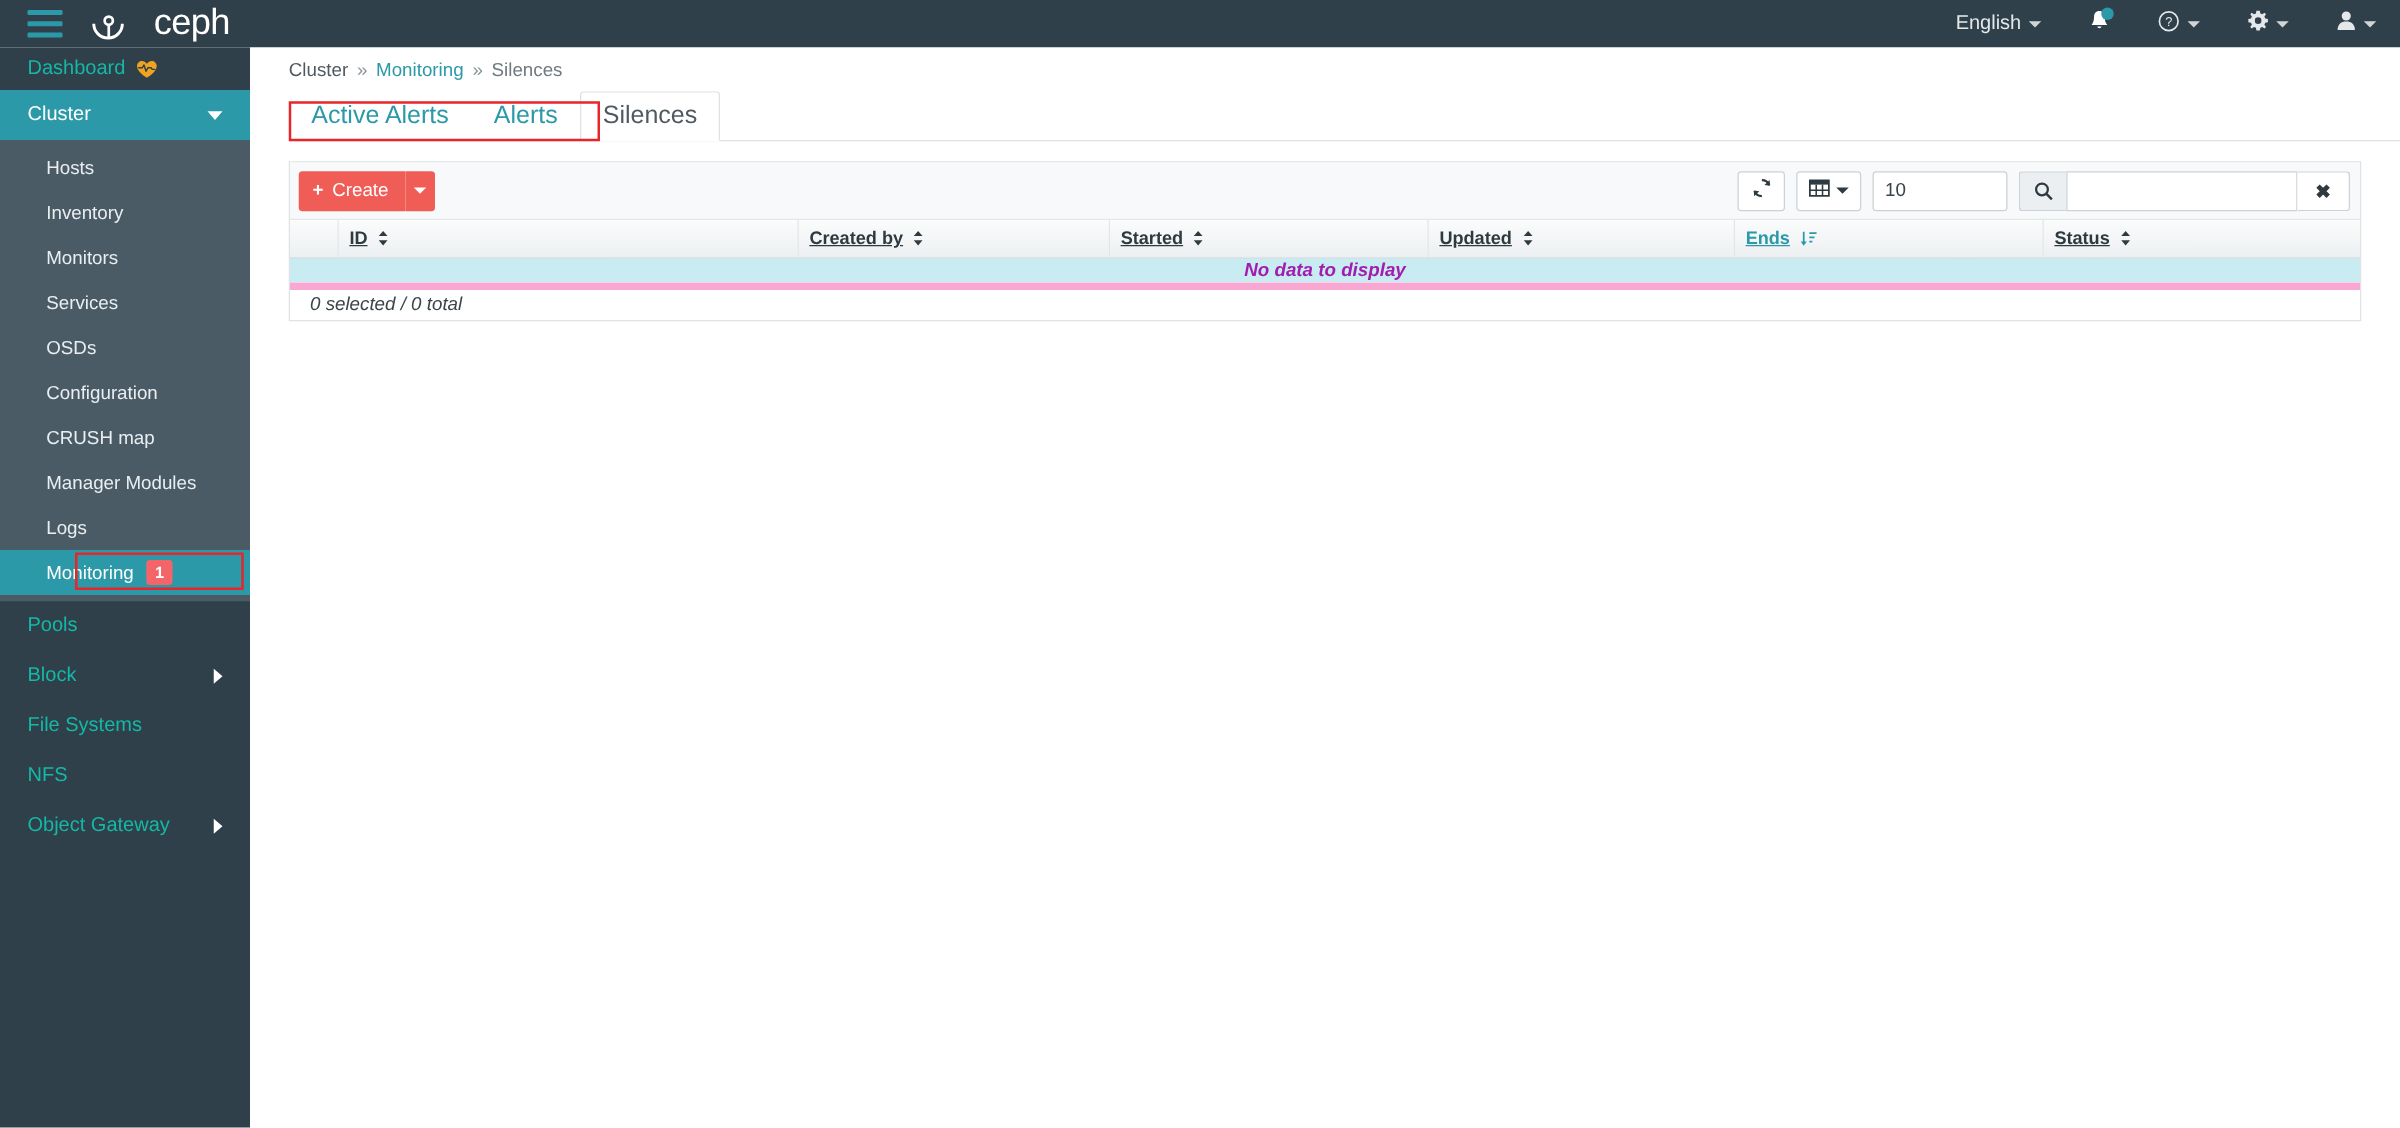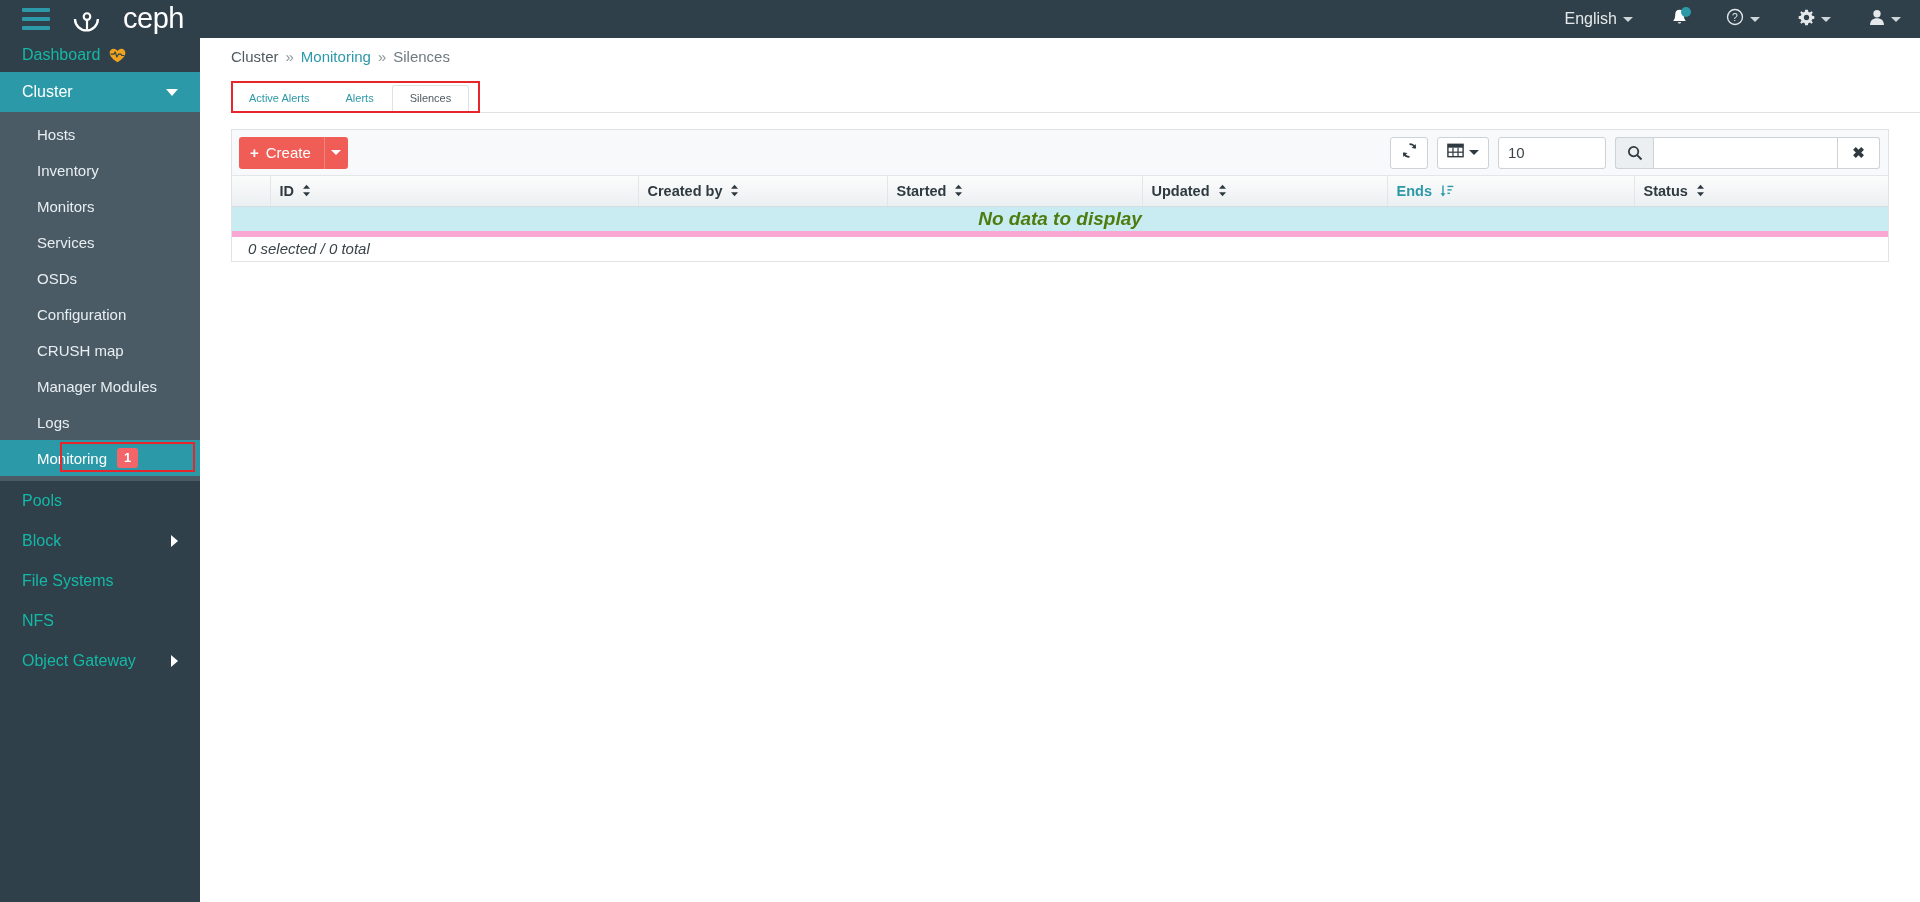--- a/index.html
+++ b/index.html
@@ -158,21 +158,21 @@
     pointer-events: none;
     z-index: 5;
   }
   #tabs {
     display: flex; align-items: flex-end;
     height: 32px;
     border-bottom: 1px solid #dee2e4;
     width: 2100px;
   }
   .tab {
-    font-size: 11px; padding: 5px 17px 7px 17px;
+    font-size: 20px; padding: 5px 17px 7px 17px;
     color: #2b99a8; cursor: pointer; line-height: 1.3;
     border: 1px solid transparent;
     margin-bottom: -1px;
     white-space: nowrap;
   }
   .tab.active {
     color: #4f5a60;
     background: #ffffff;
     border: 1px solid #dee2e4;
     border-bottom-color: #ffffff;
@@ -275,32 +275,33 @@
     background: linear-gradient(to bottom, #fbfcfc 0%, #eceff1 100%);
     border-bottom: 1px solid #d7dcdf;
     border-right: 1px solid #e2e6e8;
     height: 30px;
     text-align: left;
     font-size: 14.5px; font-weight: 700; color: #2e3a40;
     padding: 0 9px;
     white-space: nowrap;
     cursor: pointer;
     user-select: none;
+    text-decoration: underline;
   }
   #dtable thead th:last-child { border-right: none; }
   #dtable thead th.chk-col { width: 38px; cursor: default; }
   #dtable thead th.sorted { color: #2b99a8; }
   .th-inner { display: flex; align-items: center; gap: 8px; }
   .sort-icon { display: inline-block; line-height: 0; }
   #empty-row td {
     background: #c9ecf2;
     height: 14px;
     text-align: center;
-    font-size: 19px; font-style: italic; font-weight: 700;
-    color: #4d7c0f;
+    font-size: 15px; font-style: italic; font-weight: 700;
+    color: #a21caf;
   }
   #footer-row {
     height: 30px;
     border-top: 6px solid #f9a8d4;
     display: flex; align-items: center;
     padding-left: 16px;
     font-size: 15px; font-style: italic; color: #3b4549;
     background: #ffffff;
   }
 </style>

